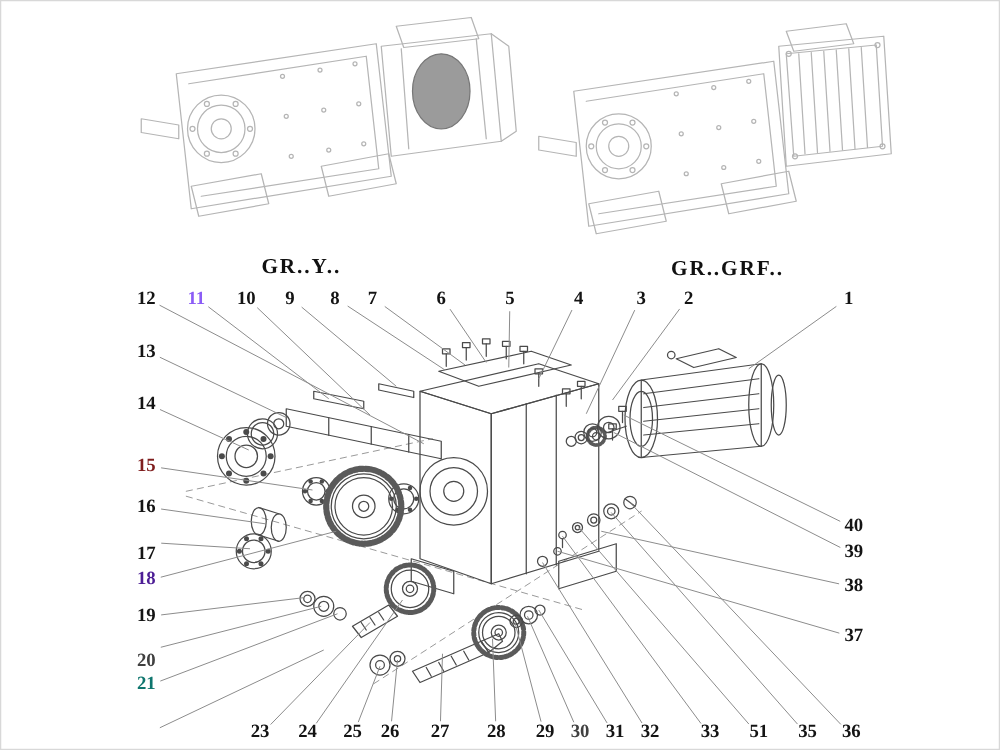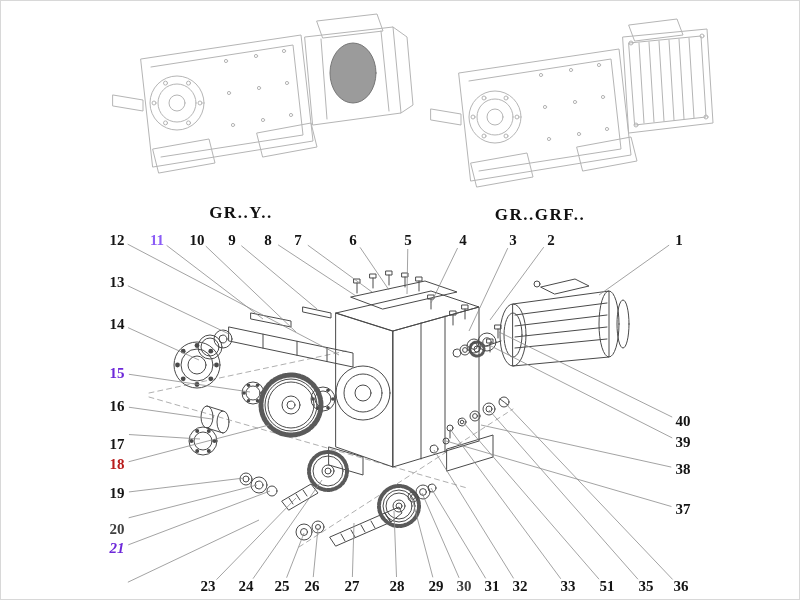--- a/index.html
+++ b/index.html
@@ -8,21 +8,21 @@
     overflow:hidden;border:1px solid #d8d8d8;box-sizing:border-box;
     font-family:"Liberation Serif", serif;
   }
   .stage svg{position:absolute;left:0;top:0;}
   .variant-label{
     position:absolute;transform:translate(-50%,-50%);
     font-weight:bold;font-size:17px;letter-spacing:1.5px;color:#111;
     white-space:nowrap;
   }
   #label-left{left:240px;top:212px;}
-  #label-right{left:539px;top:214px;font-family:Liberation Serif, serif;}
+  #label-right{left:581px;top:214px;font-family:Liberation Serif, serif;}
   .callout{
     position:absolute;transform:translate(-50%,-50%);
     font-weight:bold;font-size:15px;color:#141414;line-height:1;
   }
   .art{stroke-linejoin:round;stroke-linecap:round;}
   .lt{stroke:#b5b5b5;fill:none;stroke-width:1;}
   .dk{stroke:#4a4a4a;fill:none;stroke-width:1;}
   .teeth{stroke:#5a5a5a;fill:none;}
   .dash{stroke:#9a9a9a;fill:none;stroke-width:0.8;stroke-dasharray:5 4;}
   .ball{fill:#4a4a4a;stroke:none;}
@@ -391,27 +391,27 @@
       <div class="callout" style="left: 407px; top: 239px; color: rgb(20, 20, 20);">5</div>
       <div class="callout" style="left: 352px; top: 239px; color: rgb(20, 20, 20);">6</div>
       <div class="callout" style="left: 297px; top: 239px; color: rgb(20, 20, 20);">7</div>
       <div class="callout" style="left: 267px; top: 239px; color: rgb(20, 20, 20);">8</div>
       <div class="callout" style="left: 231px; top: 239px; color: rgb(20, 20, 20);">9</div>
       <div class="callout" style="left: 196px; top: 239px; color: rgb(20, 20, 20);">10</div>
       <div class="callout" style="left: 156px; top: 239px; color: #8b5cf6;">11</div>
       <div class="callout" style="left: 116px; top: 239px; color: rgb(20, 20, 20);">12</div>
       <div class="callout" style="left: 116px; top: 281px; color: rgb(20, 20, 20);">13</div>
       <div class="callout" style="left: 116px; top: 323px; color: rgb(20, 20, 20);">14</div>
-      <div class="callout" style="left: 116px; top: 372px; color: #6d28d9;">15</div>
+      <div class="callout" style="left: 116px; top: 372px; color: #7f1d1d;">15</div>
       <div class="callout" style="left: 116px; top: 405px; color: rgb(20, 20, 20);">16</div>
       <div class="callout" style="left: 116px; top: 443px; color: rgb(20, 20, 20);">17</div>
-      <div class="callout" style="left: 116px; top: 463px; color: #b91c1c;">18</div>
+      <div class="callout" style="left: 116px; top: 463px; color: #4c1d95;">18</div>
       <div class="callout" style="left: 116px; top: 492px; color: rgb(20, 20, 20);">19</div>
       <div class="callout" style="left: 116px; top: 528px; color: #404040;">20</div>
-      <div class="callout" style="left: 116px; top: 547px; color: #6d28d9; font-style: italic;">21</div>
+      <div class="callout" style="left: 116px; top: 547px; color: #0f766e;">21</div>
       <div class="callout" style="left: 116px; top: 585px; color: rgb(20, 20, 20); margin-top: 44px;">22</div>
       <div class="callout" style="left: 207px; top: 585px; color: rgb(20, 20, 20);">23</div>
       <div class="callout" style="left: 245px; top: 585px; color: rgb(20, 20, 20);">24</div>
       <div class="callout" style="left: 281px; top: 585px; color: rgb(20, 20, 20);">25</div>
       <div class="callout" style="left: 311px; top: 585px; color: rgb(20, 20, 20);">26</div>
       <div class="callout" style="left: 351px; top: 585px; color: rgb(20, 20, 20); text-align: right;">27</div>
       <div class="callout" style="left: 396px; top: 585px; color: rgb(20, 20, 20);">28</div>
       <div class="callout" style="left: 435px; top: 585px; color: rgb(20, 20, 20);">29</div>
       <div class="callout" style="left: 463px; top: 585px; color: #404040;">30</div>
       <div class="callout" style="left: 491px; top: 585px; color: rgb(20, 20, 20);">31</div>

